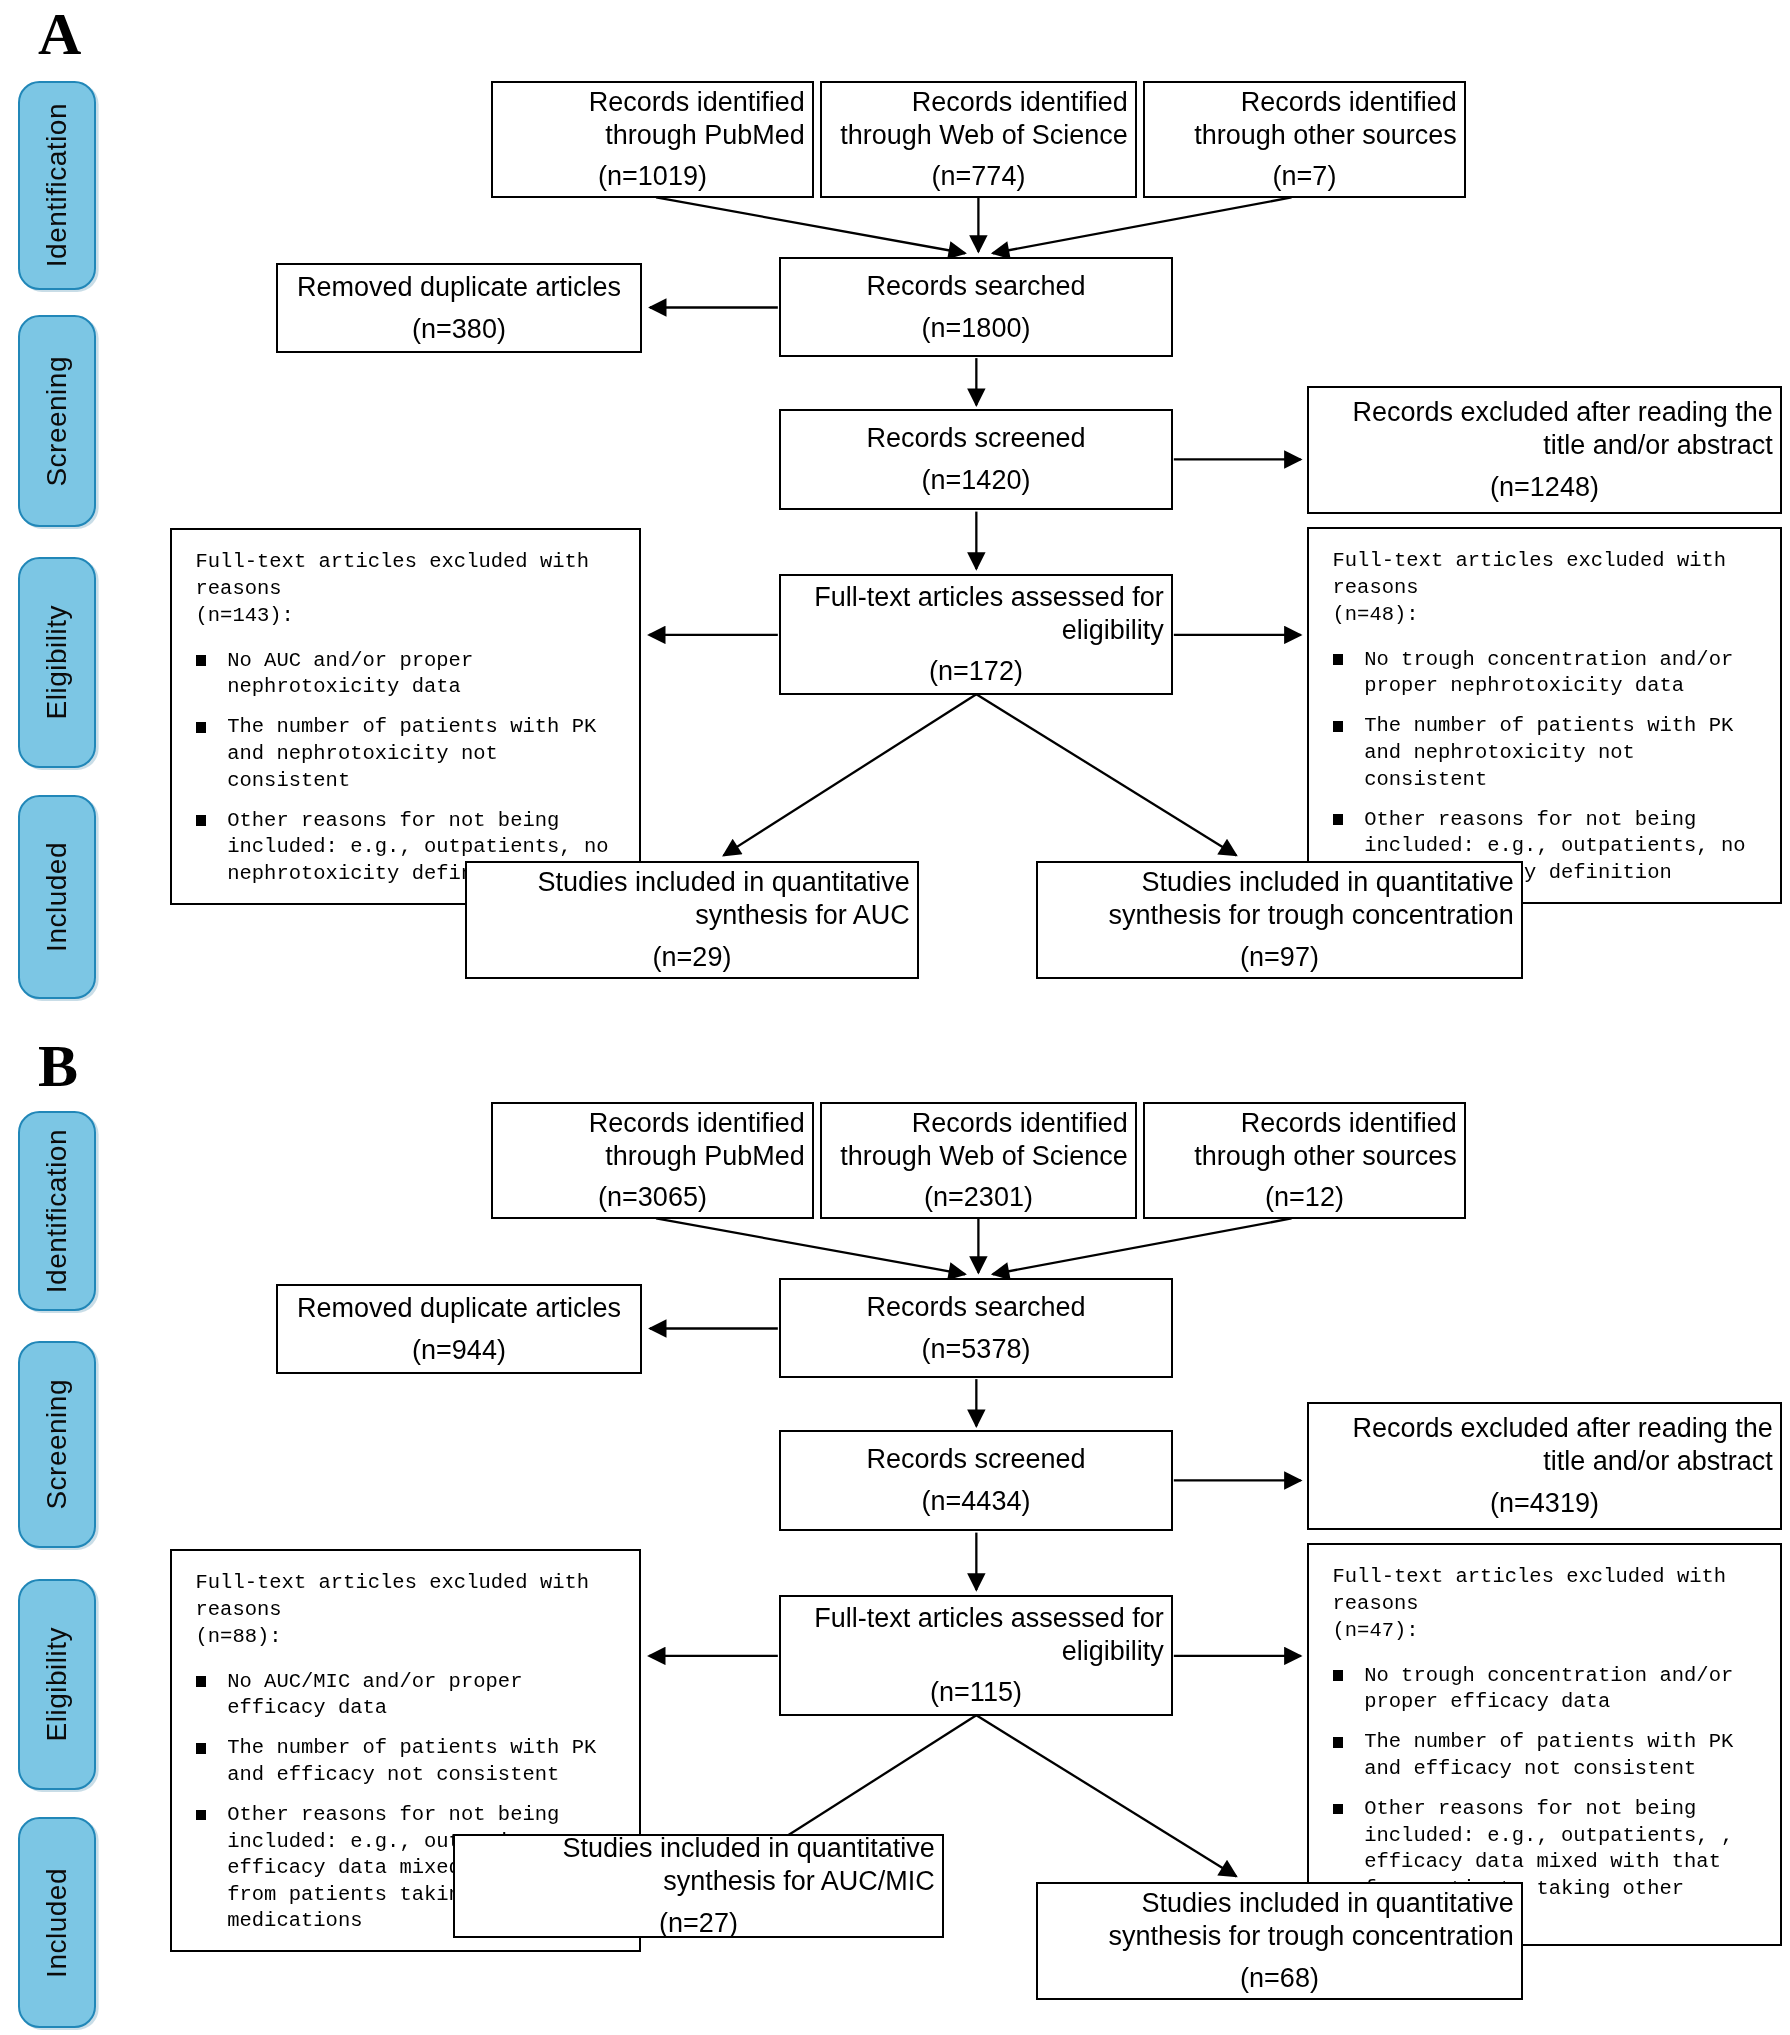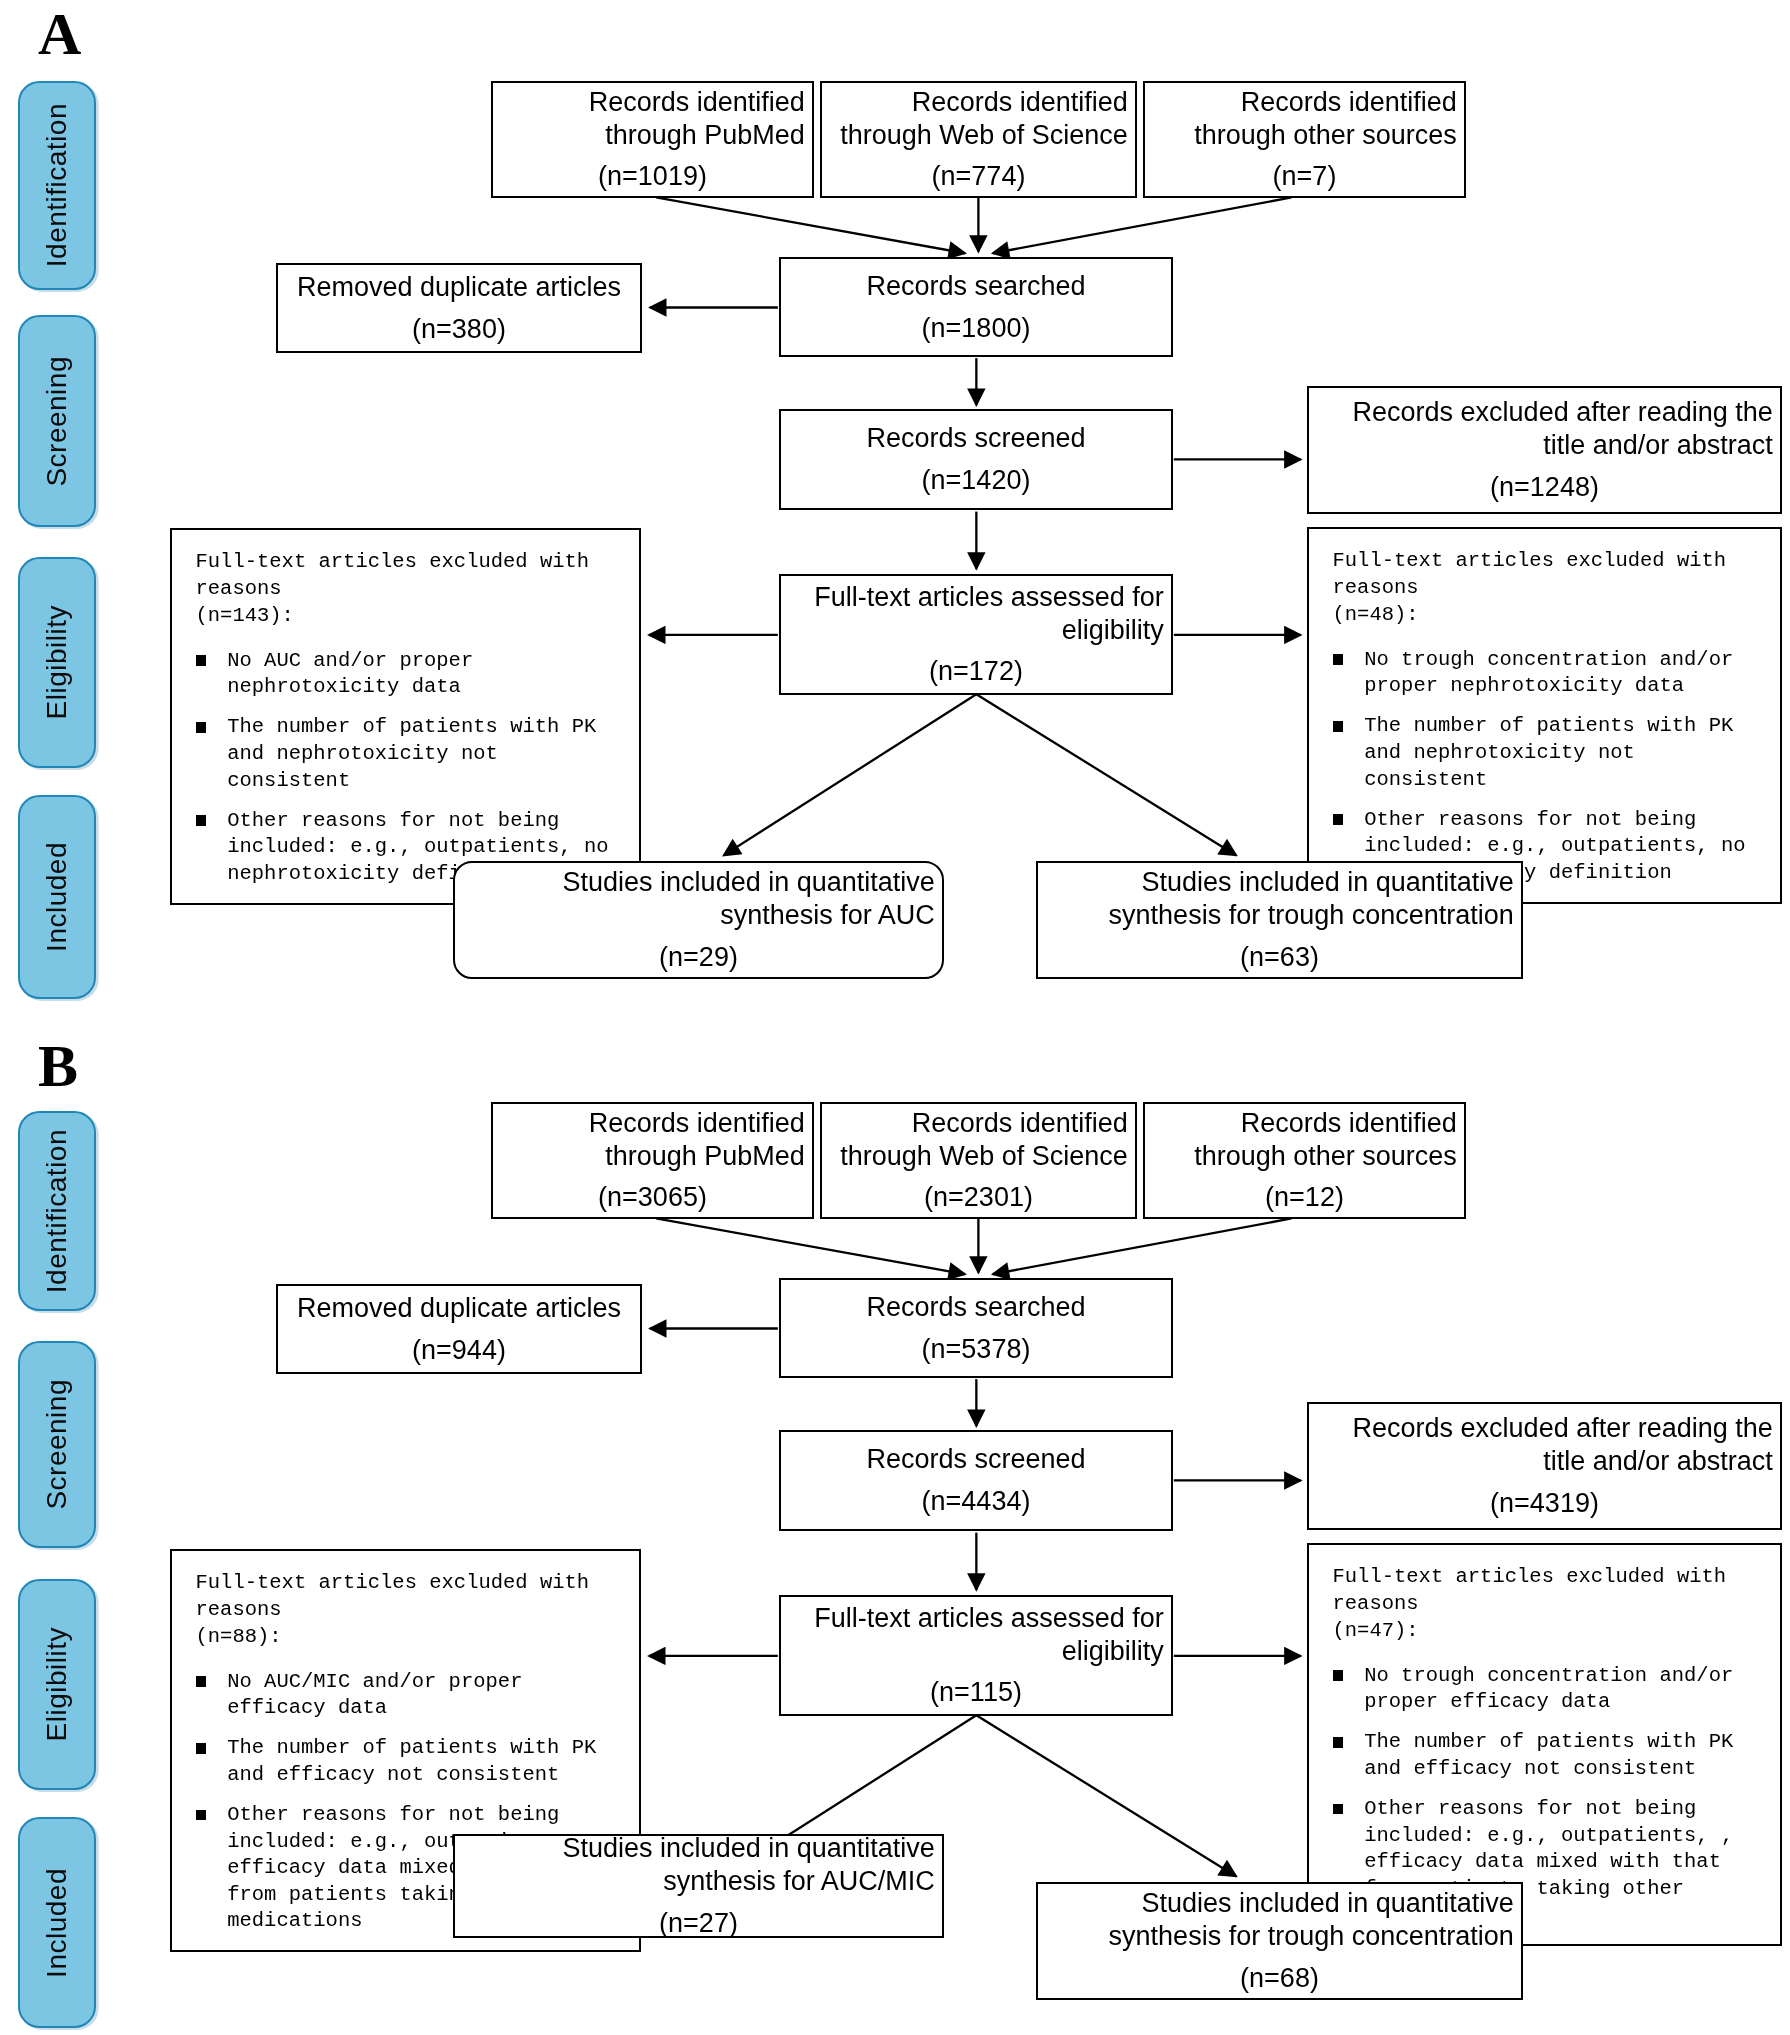--- a/index.html
+++ b/index.html
@@ -120,27 +120,27 @@
     <div class="bullet">
         <span class="bullet-marker"></span>
         <span>The number of patients with PK and nephrotoxicity not consistent</span>
       </div>
     <div class="bullet">
         <span class="bullet-marker"></span>
         <span>Other reasons for not being included: e.g., outpatients, no nephrotoxicity definition</span>
       </div>
   </div>
 
-  <div class="node" style="left:453px;top:861px;width:491px;height:118px;border-radius:19px;">
+  <div class="node" style="left:465px;top:861px;width:454px;height:118px;">
     <div>Studies included in quantitative synthesis for AUC</div>
     <div>(n=29)</div>
   </div>
   <div class="node" style="left:1036px;top:861px;width:487px;height:118px;">
     <div>Studies included in quantitative synthesis for trough concentration</div>
-    <div>(n=63)</div>
+    <div>(n=97)</div>
   </div>
 </div>
 
 <div class="panel" style="top:1021px;">
   <div class="panel-label" style="top:15.4px;">B</div>
 
   <div class="stage s1" style="top:90px;height:200px;">
       <span class="stage-text">Identification</span>
     </div>
   <div class="stage s2" style="top:320px;height:207px;">

